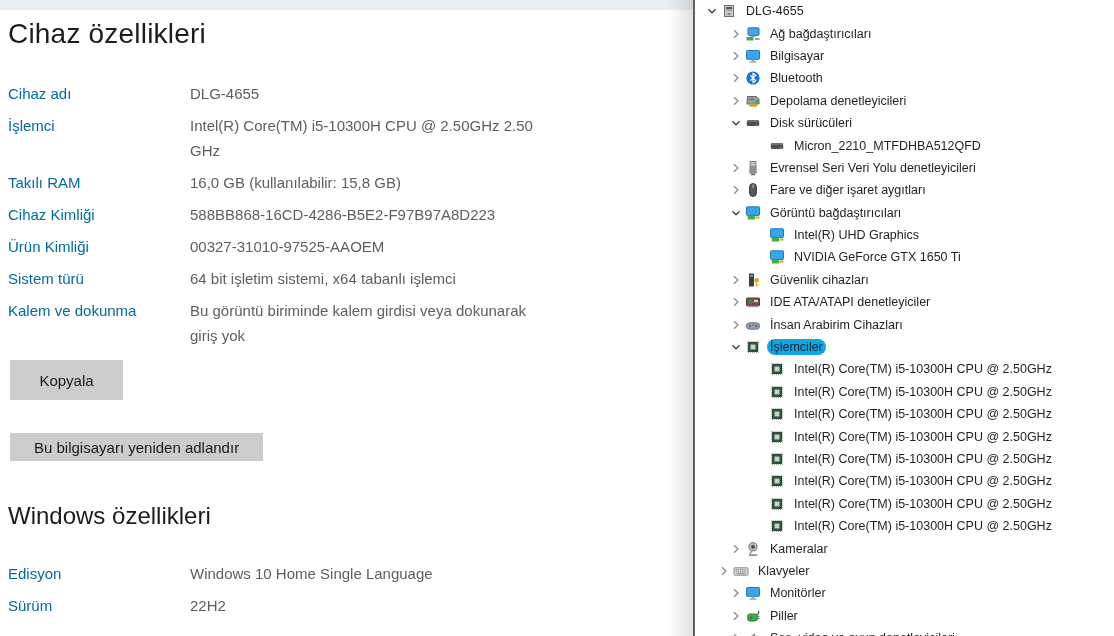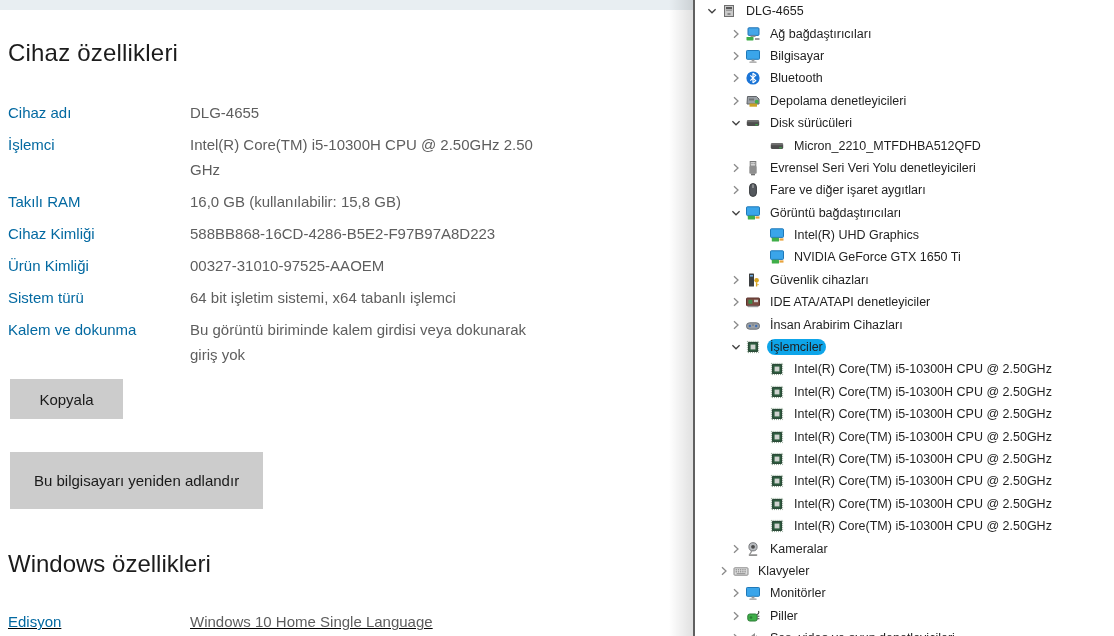--- a/index.html
+++ b/index.html
@@ -5,37 +5,37 @@
   html,body{margin:0;padding:0;}
   body{
     width:1114px;height:636px;overflow:hidden;position:relative;
     font-family:"Liberation Sans","DejaVu Sans",sans-serif;
     background:#ffffff;
   }
   
   .settings-panel{position:absolute;left:0;top:0;width:693px;height:636px;background:#fff;overflow:hidden;}
   .topbar{height:10px;width:100%;background:#e8eef2;}
   .page-title{
-    margin:28px 0 0 8px;font-size:24px;font-weight:300;color:#1c1c1c;
+    margin:9px 0 0 8px;font-size:28px;font-weight:300;color:#1c1c1c;
     line-height:30px;letter-spacing:0.2px;
   }
   .specs{margin:32px 0 0 8px;}
   .spec-row{display:flex;margin-bottom:7px;line-height:25px;font-size:15px;}
   .spec-label{width:182px;flex:none;color:#0369a1;}
   .spec-value{color:#5e5e5e;max-width:352px;}
   .win-btn{
     display:block;margin-left:10px;border:none;background:#cccccc;color:#1a1a1a;
     font-family:inherit;font-size:15px;padding:0 24px;cursor:pointer;text-align:center;
   }
   .btn-copy{margin-top:12px;height:40px;min-width:113px;}
-  .btn-rename{margin-top:33px;height:57px;}
+  .btn-rename{margin-top:33px;height:28px;}
   .section-title{
     margin:40px 0 0 8px;font-size:24px;font-weight:300;color:#1c1c1c;line-height:30px;
   }
-  .specs.windows{margin-top:30px;text-decoration:underline;}
+  .specs.windows{margin-top:30px;}
   
   .edge-shadow{position:absolute;left:669px;top:0;width:24px;height:636px;
     background:linear-gradient(to right,rgba(0,0,0,0),rgba(0,0,0,0.12));pointer-events:none;}
   
   .devmgr-panel{
     position:absolute;left:693px;top:0;width:421px;height:636px;background:#fff;
     border-left:2px solid #606060;box-sizing:border-box;overflow:hidden;
   }
   .tree{padding-top:0;}
   .tree-row{

